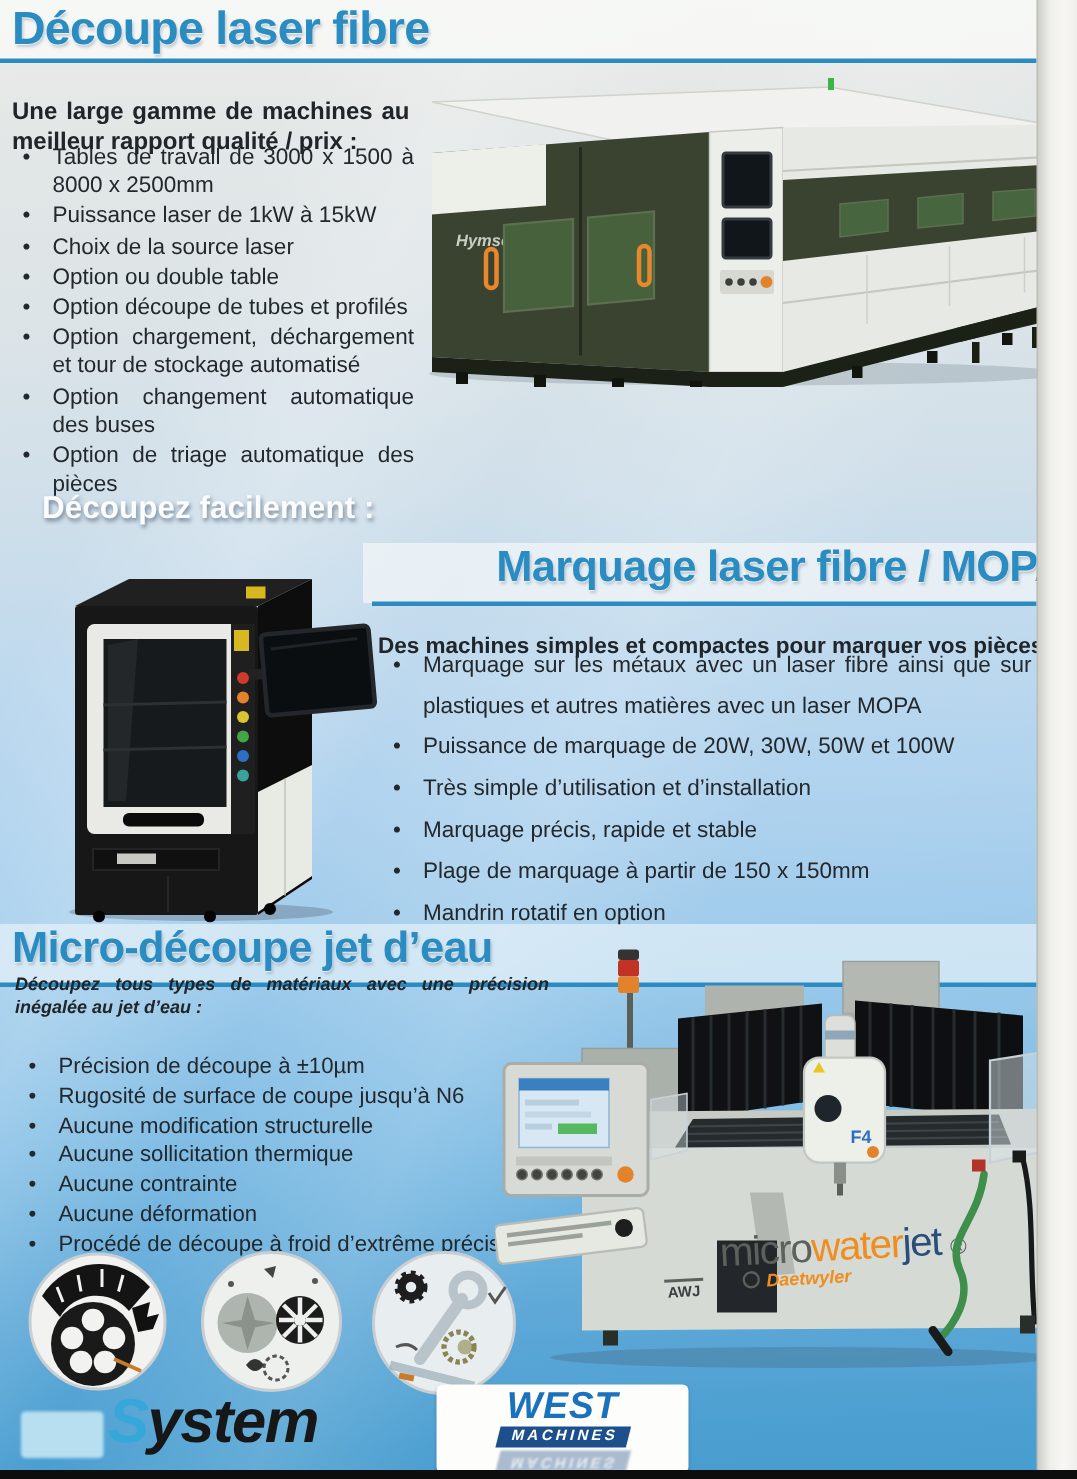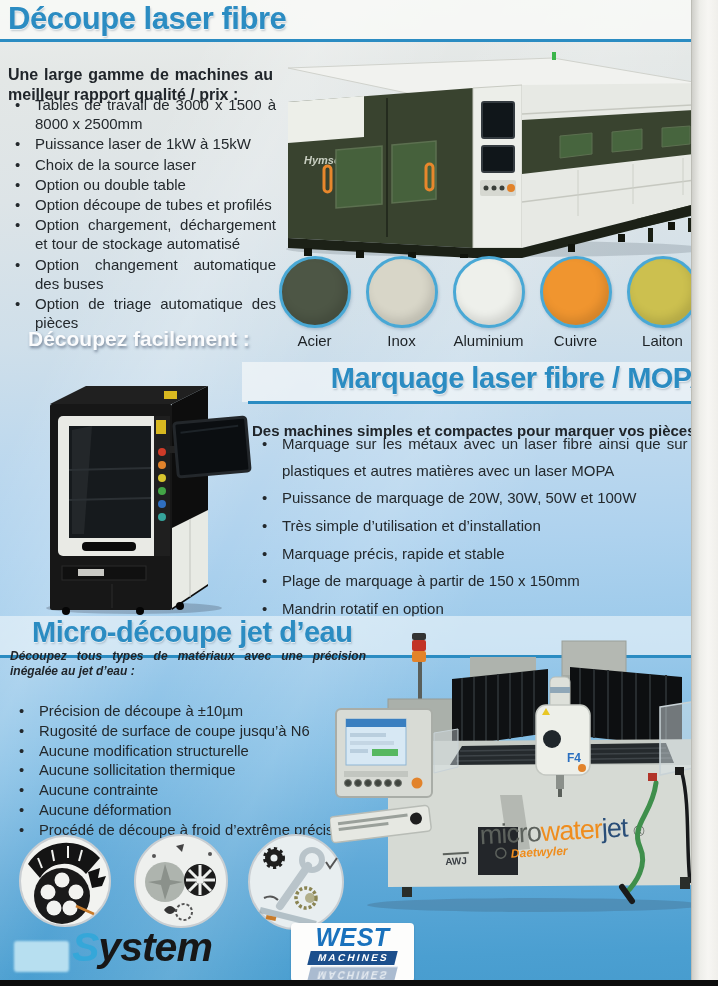--- a/index.html
+++ b/index.html
@@ -22,21 +22,21 @@
   .edge-bottom{left:0;top:980px;width:718px;height:6px;background:#0d0d0d;z-index:50;}
   
   .band1{left:0;top:0;width:691px;height:40px;background:rgba(248,249,247,.85);}
   .band2{left:242px;top:362px;width:449px;height:40px;background:rgba(244,247,248,.72);}
   .band3{left:0;top:616px;width:691px;height:40px;background:rgba(240,246,250,.6);}
   .rule{height:3px;background:#2b8cc2;}
   h1,h2,h3{margin:0;color:#2b8cc2;font-weight:bold;
     text-shadow:0 1px 0 rgba(255,255,255,.65),1px 2px 2px rgba(100,120,140,.35);}
   .title1{left:8px;top:1px;font-size:31px;letter-spacing:-.5px;}
   .title2{left:250px;top:362px;width:460px;text-align:right;font-size:29px;letter-spacing:-.5px;}
-  .title3{left:8px;top:616px;font-size:29px;letter-spacing:-.5px;margin-left:24px;}
+  .title3{left:8px;top:616px;font-size:29px;letter-spacing:-.5px;}
   .intro{font-weight:bold;color:#20252a;text-align:justify;line-height:1.25;}
   .intro1{left:8px;top:49px;width:265px;font-size:16px;}
   .intro2{left:252px;top:407px;width:460px;font-size:15px;text-align:left;}
   .intro3{left:10px;top:637px;width:356px;font-size:12px;font-style:italic;}
   ul.blt{margin:0;padding:0;list-style:none;color:#23282c;}
   ul.blt li{position:relative;padding-left:27px;text-align:justify;}
   ul.blt li::before{content:"\2022";position:absolute;left:7px;top:0;}
   .ul1{left:8px;top:95px;width:268px;font-size:15px;}
   .ul1 li{line-height:1.28;margin-bottom:1px;}
   .ul2{left:255px;top:431px;width:458px;font-size:15px;}
@@ -49,21 +49,21 @@
   
   .materials{left:271px;top:256px;width:437px;display:flex;}
   .mat{width:87px;display:flex;flex-direction:column;align-items:center;}
   .mat-circle{width:66px;height:66px;border-radius:50%;border:3px solid #49a8d5;
     box-shadow:inset -4px -6px 10px rgba(0,0,0,.12),1px 2px 3px rgba(90,120,150,.3);}
   .mat-label{margin-top:4px;font-size:15px;color:#1d2226;}
   
   .erase-smudge{left:14px;top:941px;width:55px;height:31px;background:#b7dff0;border-radius:3px;filter:blur(1px);}
   .system-logo{left:72px;top:924px;font-size:41px;font-style:italic;font-weight:bold;letter-spacing:-1px;color:#171717;}
   .system-logo .s{color:#35a7d9;}
-  .west-box{left:291px;top:923px;width:123px;height:59px;background:#fdfdfc;border-radius:4px;
+  .west-box{left:291px;top:923px;width:168px;height:59px;background:#fdfdfc;border-radius:4px;
     display:flex;flex-direction:column;align-items:center;box-shadow:0 1px 2px rgba(0,40,80,.25);}
   .west-word{font-size:25px;font-weight:bold;font-style:italic;color:#1a72bd;letter-spacing:.5px;line-height:1;margin-top:2px;}
   .west-banner{background:#1c4f8c;color:#fff;font-size:10px;font-weight:bold;letter-spacing:2.2px;
     padding:2px 7px 2px 9px;transform:skewX(-14deg);margin-top:1px;line-height:1;}
   .west-reflect{transform:skewX(-14deg) scaleY(-1);opacity:.45;filter:blur(.6px);margin-top:2px;color:#cdd9e6;background:#486c9c;}
   svg text{font-family:"Liberation Sans",sans-serif;}
 </style>
 </head>
 <body>
 
@@ -134,42 +134,20 @@
     <rect x="36" y="196" width="8" height="8" fill="#12150d"></rect>
       <rect x="88" y="198" width="8" height="8" fill="#12150d"></rect>
     <rect x="140" y="200" width="8" height="8" fill="#12150d"></rect>
       <rect x="192" y="202" width="8" height="8" fill="#12150d"></rect>
     <rect x="300" y="192" width="7" height="8" fill="#12150d"></rect>
       <rect x="350" y="182" width="7" height="8" fill="#12150d"></rect>
     <rect x="400" y="170" width="7" height="8" fill="#12150d"></rect>
       <rect x="432" y="162" width="6" height="8" fill="#12150d"></rect>
   </svg>
 
-  <div class="abs materials">
-    <div class="mat">
-      <div class="mat-circle" style="background: rgb(77, 86, 69);"></div>
-      <div class="mat-label">Acier</div>
-    </div>
-    <div class="mat">
-      <div class="mat-circle" style="background: rgb(216, 214, 200);"></div>
-      <div class="mat-label">Inox</div>
-    </div>
-    <div class="mat">
-      <div class="mat-circle" style="background: rgb(238, 240, 235);"></div>
-      <div class="mat-label">Aluminium</div>
-    </div>
-    <div class="mat">
-      <div class="mat-circle" style="background: rgb(240, 149, 47);"></div>
-      <div class="mat-label">Cuivre</div>
-    </div>
-    <div class="mat">
-      <div class="mat-circle" style="background: rgb(204, 192, 79);"></div>
-      <div class="mat-label">Laiton</div>
-    </div>
-  </div>
 
   <div class="abs caption">Découpez facilement :</div>
 
   <div class="abs band2"></div>
   <h2 class="abs title2">Marquage laser fibre / MOPA</h2>
   <div class="abs rule" style="left:248px;top:401px;width:443px;"></div>
   <p class="abs intro intro2">Des machines simples et compactes pour marquer vos pièces :</p>
 
   <ul class="abs blt ul2">
     <li>Marquage sur les métaux avec un laser fibre ainsi que sur les plastiques et autres matières avec un laser MOPA</li>

